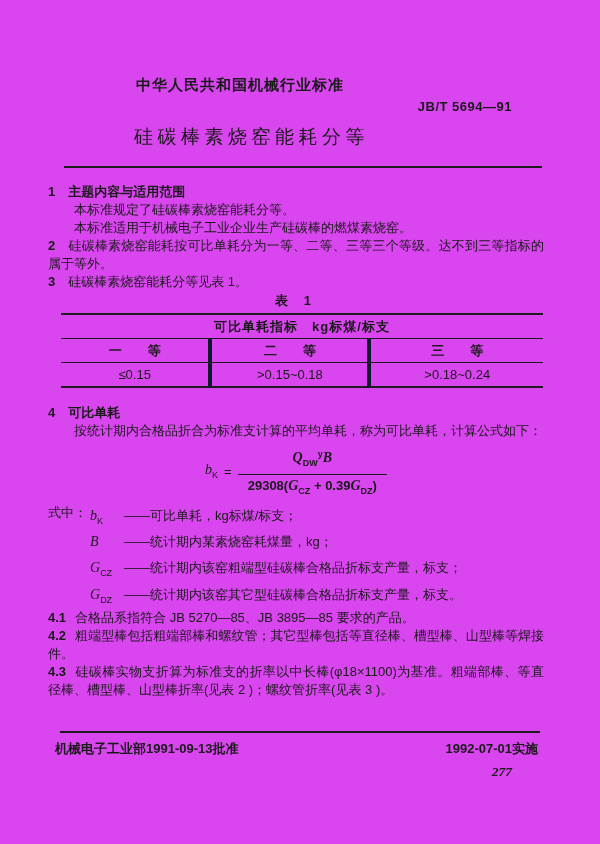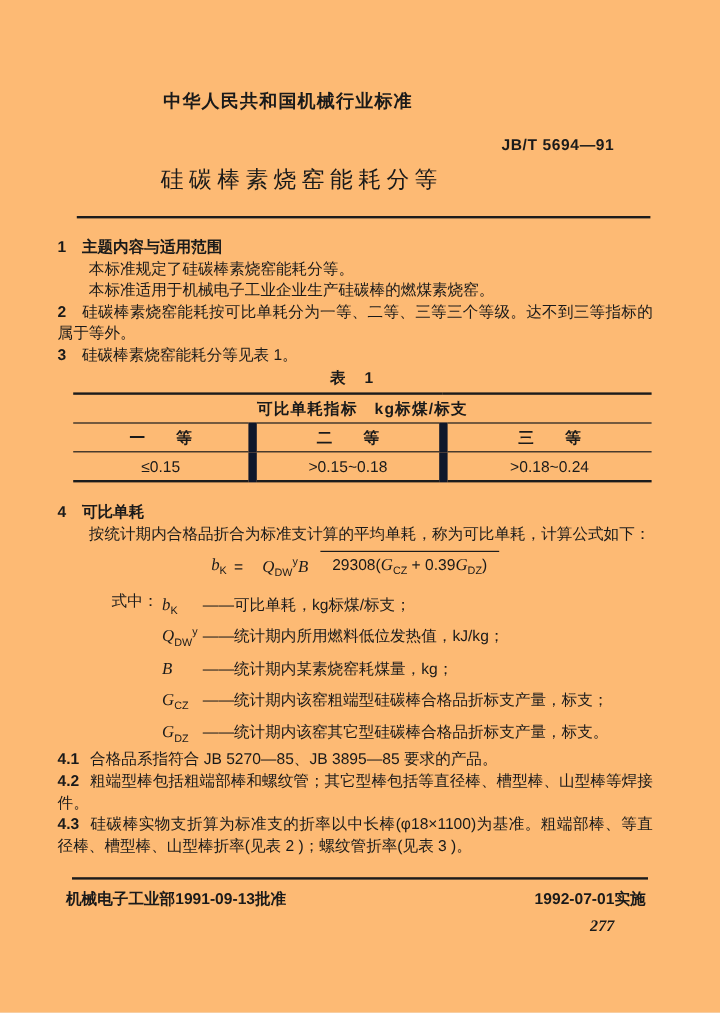--- a/index.html
+++ b/index.html
@@ -1,61 +1,61 @@
 <!DOCTYPE html>
 <html lang="zh"><head>
 <meta charset="utf-8">
 <style>
   html,body { margin:0; padding:0; background:#efefec; }
   .page {
     position:relative;
     width:600px; height:844px;
     margin:0 auto;
-    background:#fdba74;
+    background:#d946ef;
     color:#1a1a1a;
     font-family:"Liberation Sans","DejaVu Sans",sans-serif;
     box-sizing:border-box;
     padding:76px 56px 0 48px;
     overflow:hidden;
   }
   
   .std-type { margin-left:88px; font-size:15px; font-weight:700; letter-spacing:1px; line-height:18px; }
-  .std-num  { text-align:right; margin-right:32px; margin-top:19px; font-size:13px; font-weight:700; letter-spacing:0.5px; }
+  .std-num  { text-align:right; margin-right:32px; margin-top:5px; font-size:13px; font-weight:700; letter-spacing:0.5px; }
   .doc-title{ margin:11px 0 0 86px; font-size:19px; font-weight:400; letter-spacing:4.5px; line-height:24px; }
   .head-rule{ margin:17px 0 0 16px; width:478px; border-top:2.5px solid #1c1c1c; }
   
   main { margin-top:15px; font-size:13px; line-height:18px; }
   main p { margin:0; text-align:justify; }
   .num    { font-weight:700; margin-right:13px; }
   .subnum { font-weight:700; margin-right:9px; }
   .sec-head { font-weight:700; }
   .indent { text-indent:26px; }
   
   .tbl-caption { text-align:center; font-weight:700; font-size:13px; margin:1px 0 3px; letter-spacing:6px; }
   table.t1 {
     width:482px; margin-left:13px;
     border-collapse:collapse;
     border-top:2.5px solid #1c1c1c; border-bottom:2.5px solid #1c1c1c;
     font-size:13px;
   }
   table.t1 td { text-align:center; height:23px; padding:0; }
   table.t1 tr.cols td, table.t1 tr.vals td { border-top:1.3px solid #1c1c1c;margin-top:28px; }
-  table.t1 tr.cols td + td, table.t1 tr.vals td + td { border-left:7px solid #0f172a; }
+  table.t1 tr.cols td + td, table.t1 tr.vals td + td { border-left:4px solid #0f172a; }
   table.t1 tr.span-row td { font-weight:700; letter-spacing:1px; }
   table.t1 tr.cols td { font-weight:700; }
   table.t1 col.c1 { width:31%; } table.t1 col.c2 { width:33%; } table.t1 col.c3 { width:36%; }
   
   .formula { display:flex; justify-content:center; align-items:center; margin:5px 0 4px; gap:6px; }
   .mvar { font-family:"Liberation Serif","DejaVu Serif",serif; font-style:italic; font-size:14px; }
   sub { font-size:9px; } sup { font-size:9px; }
-  .frac { display:inline-flex; flex-direction:row; text-align:center; font-size:13px; }
+  .frac { display:inline-flex; flex-direction:column; text-align:center; font-size:13px;font-weight:bold; }
   .frac-num { padding:0 10px 2px; }
   .frac-den { border-top:1.4px solid #1c1c1c; padding:2px 10px 0; }
   
-  .where { display:flex; align-items:flex-start; margin-top:2px;margin-left:45px; }
+  .where { display:flex; align-items:flex-start; margin-top:2px; }
   .where-label { flex:0 0 42px; line-height:17.5px; }
   .defs { flex:1; }
   .def-row { line-height:17.5px; }
   .def-row .sym { display:inline-block; min-width:34px; }
   
   footer { position:absolute; left:48px; right:52px; top:731px; }
   .foot-rule { border-top:2px solid #1c1c1c; margin:0 8px 0 12px; }
   .foot-row { display:flex; justify-content:space-between; font-size:13px; font-weight:700; margin-top:7px; padding:0 10px 0 7px; }
   .page-num { text-align:right; padding-right:36px; margin-top:6px; font-size:13.5px; font-weight:700; font-style:italic; font-family:"Liberation Serif","DejaVu Serif",serif; }
 </style>
@@ -114,21 +114,20 @@
       <span class="frac">
         <span class="frac-num"><span class="mvar">Q</span><sub>DW</sub><sup>y</sup><span class="mvar">B</span></span>
         <span class="frac-den"><span>29308(</span><span class="mvar">G</span><sub>CZ</sub><span> + 0.39</span><span class="mvar">G</span><sub>DZ</sub><span>)</span></span>
       </span>
     </div>
 
     <div class="where">
       <span class="where-label">式中：</span>
       <div class="defs">
         <div class="def-row"><span class="sym"><span class="mvar">b</span><sub>K</sub><sup></sup></span><span>——可比单耗，kg标煤/标支；</span></div>
-        <div class="def-row"><span class="sym"><span class="mvar">Q</span><sub>DW</sub><sup>y</sup></span><span>——统计期内所用燃料低位发热值，kJ/kg；</span></div>
         <div class="def-row"><span class="sym"><span class="mvar">B</span><sub></sub><sup></sup></span><span>——统计期内某素烧窑耗煤量，kg；</span></div>
         <div class="def-row"><span class="sym"><span class="mvar">G</span><sub>CZ</sub><sup></sup></span><span>——统计期内该窑粗端型硅碳棒合格品折标支产量，标支；</span></div>
         <div class="def-row"><span class="sym"><span class="mvar">G</span><sub>DZ</sub><sup></sup></span><span>——统计期内该窑其它型硅碳棒合格品折标支产量，标支。</span></div>
       </div>
     </div>
 
     <p><span class="subnum">4.1</span><span>合格品系指符合 JB 5270—85、JB 3895—85 要求的产品。</span></p>
     <p><span class="subnum">4.2</span><span>粗端型棒包括粗端部棒和螺纹管；其它型棒包括等直径棒、槽型棒、山型棒等焊接件。</span></p>
     <p><span class="subnum">4.3</span><span>硅碳棒实物支折算为标准支的折率以中长棒(φ18×1100)为基准。粗端部棒、等直径棒、槽型棒、山型棒折率(见表 2 )；螺纹管折率(见表 3 )。</span></p>
 

